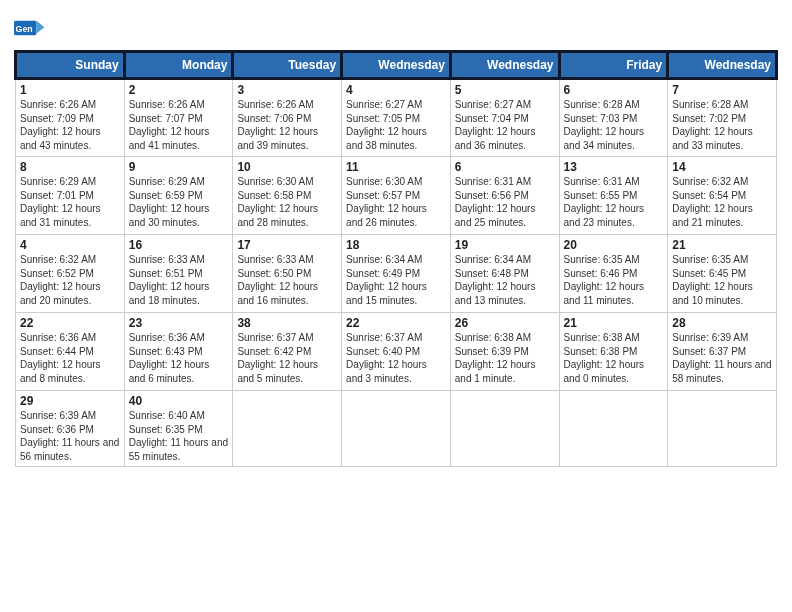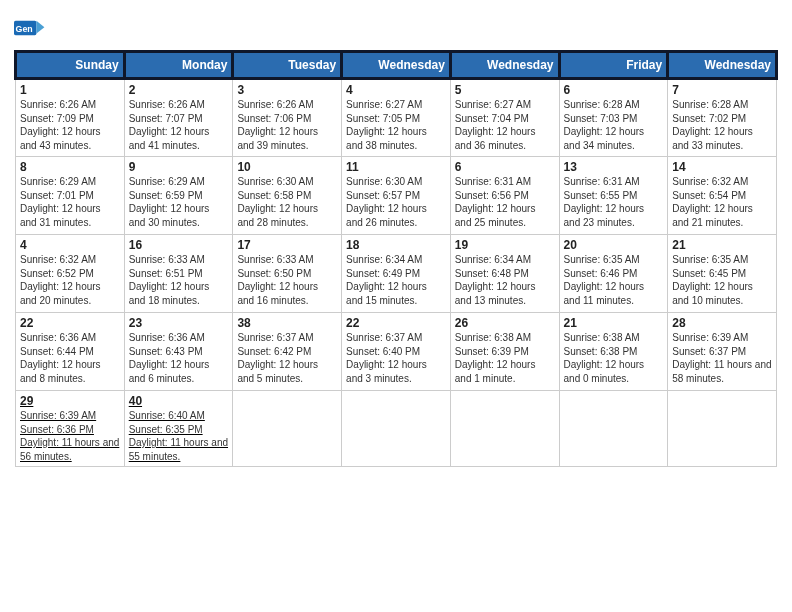--- a/index.html
+++ b/index.html
@@ -59,21 +59,20 @@
     .calendar td {
       border: 1px solid #ccc;
       padding: 3px 4px;
       vertical-align: top;
       width: calc(100% / 7);
       height: 78px;
       background: #fff;
     }
     .calendar tr:last-child td {
       height: 68px;
-      text-decoration: underline;
     }
     .day-num {
       font-size: 12px;
       font-weight: bold;
       display: block;
       margin-bottom: 1px;
       color: #222;
     }
     .day-info {
       font-size: 10px;

